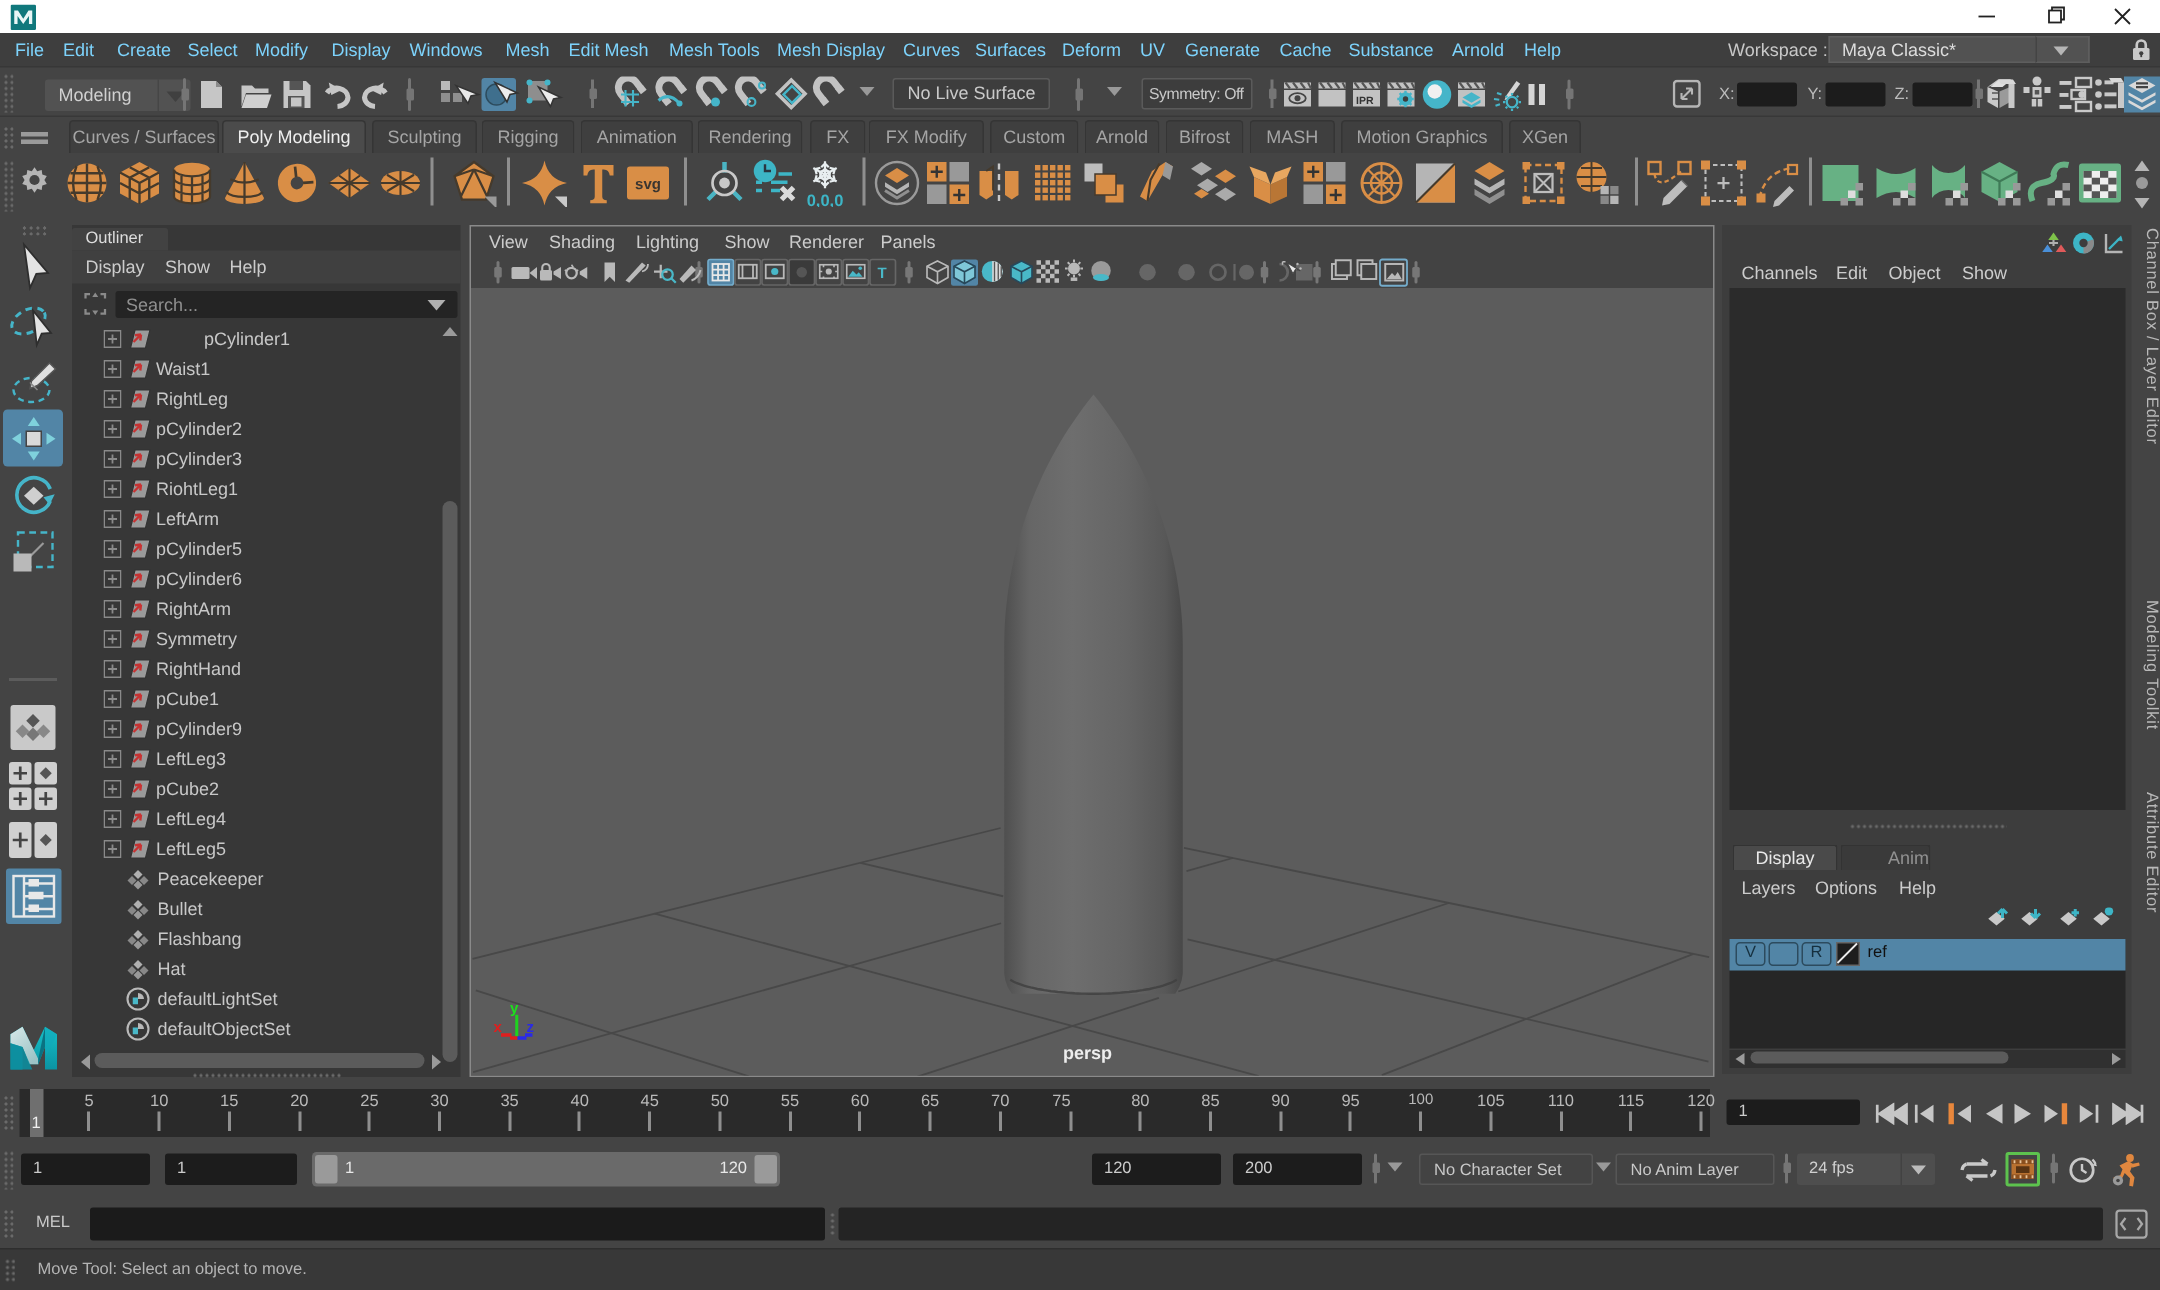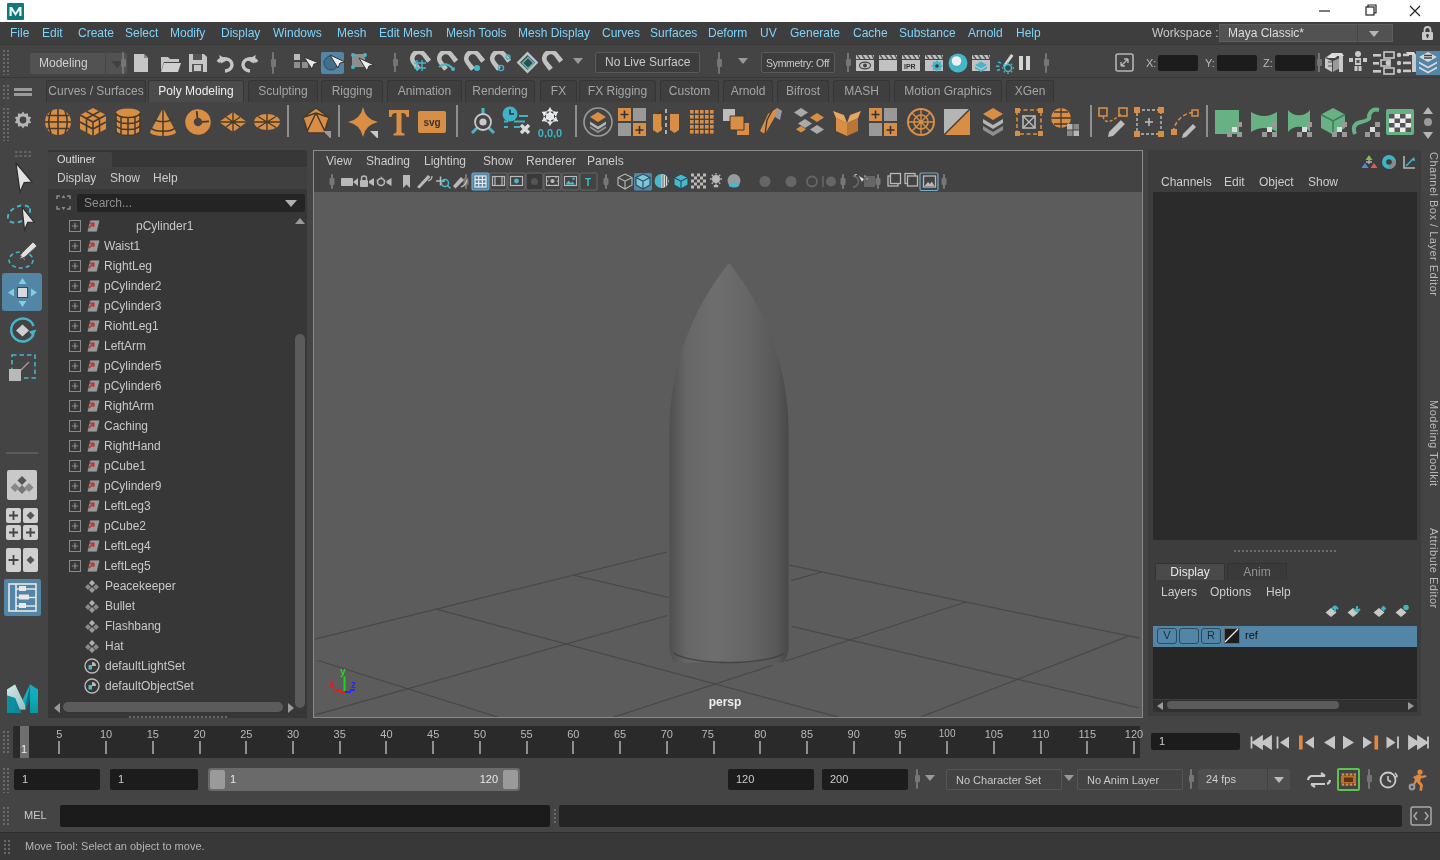--- a/index.html
+++ b/index.html
@@ -300,21 +300,21 @@
       <circle cx="10" cy="9" r="3.4" fill="#444"></circle>
     </svg>
  <div id="stabs">
       <div class="stab" style="left: 46px; width: 100px;">Curves / Surfaces</div>
       <div class="stab act" style="left: 148px; width: 96px;">Poly Modeling</div>
       <div class="stab" style="left: 248px; width: 70px;">Sculpting</div>
       <div class="stab" style="left: 321px; width: 62px;">Rigging</div>
       <div class="stab" style="left: 387px; width: 75px;">Animation</div>
       <div class="stab" style="left: 465px; width: 70px;">Rendering</div>
       <div class="stab" style="left: 540px; width: 37px;">FX</div>
-      <div class="stab" style="left: 579px; width: 77px;">FX Rigging</div>
+      <div class="stab" style="left: 579px; width: 77px;">FX Modify</div>
       <div class="stab" style="left: 660px; width: 59px;">Custom</div>
       <div class="stab" style="left: 723px; width: 50px;">Arnold</div>
       <div class="stab" style="left: 777px; width: 52px;">Bifrost</div>
       <div class="stab" style="left: 833px; width: 57px;">MASH</div>
       <div class="stab" style="left: 894px; width: 108px;">Motion Graphics</div>
       <div class="stab" style="left: 1006px; width: 48px;">XGen</div>
     </div>
  <div id="sicons">
       <svg class="abs" style="left:42px;top:27px" width="32" height="32" viewBox="0 0 32 32">
         <circle cx="16" cy="16" r="13" fill="#d98e46"></circle>
@@ -837,21 +837,21 @@
       </div>
       <div class="abs" style="left:0;top:266px;width:248px;height:20px;">
         <svg class="abs" style="left:21px;top:4px" width="12" height="12">
           <rect x="0.5" y="0.5" width="11" height="11" fill="none" stroke="#8a8a8a"></rect>
           <path d="M3 6 h6 M6 3 v6" stroke="#8a8a8a" stroke-width="1.2"></path>
         </svg>
         <svg class="abs" style="left:38px;top:3px" width="15" height="14" viewBox="0 0 15 14">
           <path d="M4 1 L14 1 L11 13 L1 13 Z" fill="#9a9a9a" stroke="#333" stroke-width="0.8"></path>
           <path d="M3 9 L8 4 M8 4 l-4 0.5 M8 4 l-0.5 4" stroke="#c83232" stroke-width="1.6" fill="none"></path>
         </svg>
-        <div class="abs" style="left:56px;top:3px;font-size:12px;color:#c8c8c8;">Caching</div>
+        <div class="abs" style="left:56px;top:3px;font-size:12px;color:#c8c8c8;">Symmetry</div>
       </div>
       <div class="abs" style="left:0;top:286px;width:248px;height:20px;">
         <svg class="abs" style="left:21px;top:4px" width="12" height="12">
           <rect x="0.5" y="0.5" width="11" height="11" fill="none" stroke="#8a8a8a"></rect>
           <path d="M3 6 h6 M6 3 v6" stroke="#8a8a8a" stroke-width="1.2"></path>
         </svg>
         <svg class="abs" style="left:38px;top:3px" width="15" height="14" viewBox="0 0 15 14">
           <path d="M4 1 L14 1 L11 13 L1 13 Z" fill="#9a9a9a" stroke="#333" stroke-width="0.8"></path>
           <path d="M3 9 L8 4 M8 4 l-4 0.5 M8 4 l-0.5 4" stroke="#c83232" stroke-width="1.6" fill="none"></path>
         </svg>
@@ -1213,21 +1213,21 @@
       </g>
  </svg>
  <div class="abs" style="left:13px;top:25px;font-size:12px;color:#cccccc;">Channels</div>
  <div class="abs" style="left:76px;top:25px;font-size:12px;color:#cccccc;">Edit</div>
  <div class="abs" style="left:111px;top:25px;font-size:12px;color:#cccccc;">Object</div>
  <div class="abs" style="left:160px;top:25px;font-size:12px;color:#cccccc;">Show</div>
  <div class="abs" style="left:5px;top:42px;width:264px;height:348px;background:#2b2b2b;"></div>
  <div class="grip" style="left:85px;top:399px;width:105px;height:4px;background-size:4px 4px;"></div>
 
  <div class="abs" style="left:7px;top:413px;width:70px;height:17px;background:#4a4a4a;border:1px solid #333;border-bottom:none;border-radius:2px 2px 0 0;font-size:12px;color:#e8e8e8;text-align:center;padding-top:1px;">Display</div>
- <div class="abs" style="left:79px;top:413px;width:60px;height:17px;background:#3a3a3a;border:1px solid #333;border-bottom:none;border-radius:2px 2px 0 0;font-size:12px;color:#919191;text-align:center;padding-top:1px;">Anim</div>
+ <div class="abs" style="left:79px;top:413px;width:60px;height:17px;background:#3a3a3a;border:1px solid #333;border-bottom:none;border-radius:2px 2px 0 0;font-size:12px;color:#919191;text-align:right;padding-top:1px;">Anim</div>
  <div class="abs" style="left:13px;top:435px;font-size:12px;color:#cccccc;">Layers</div>
  <div class="abs" style="left:62px;top:435px;font-size:12px;color:#cccccc;">Options</div>
  <div class="abs" style="left:118px;top:435px;font-size:12px;color:#cccccc;">Help</div>
  <svg class="abs" style="left:176px;top:455px" width="90" height="14" viewBox="0 0 90 14">
   <defs>
         <g id="ldia">
           <path d="M7 3 l5.5 4.5 -5.5 4.5 -5.5 -4.5Z" fill="#c9c9c9"></path>
         </g>
       </defs>
   <g>

